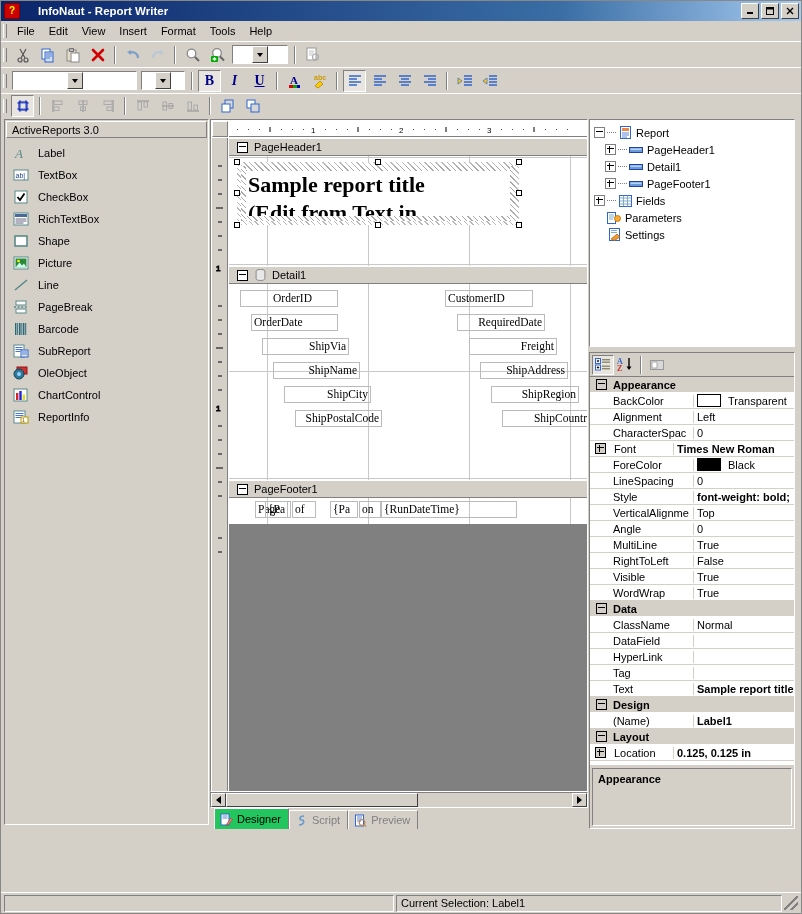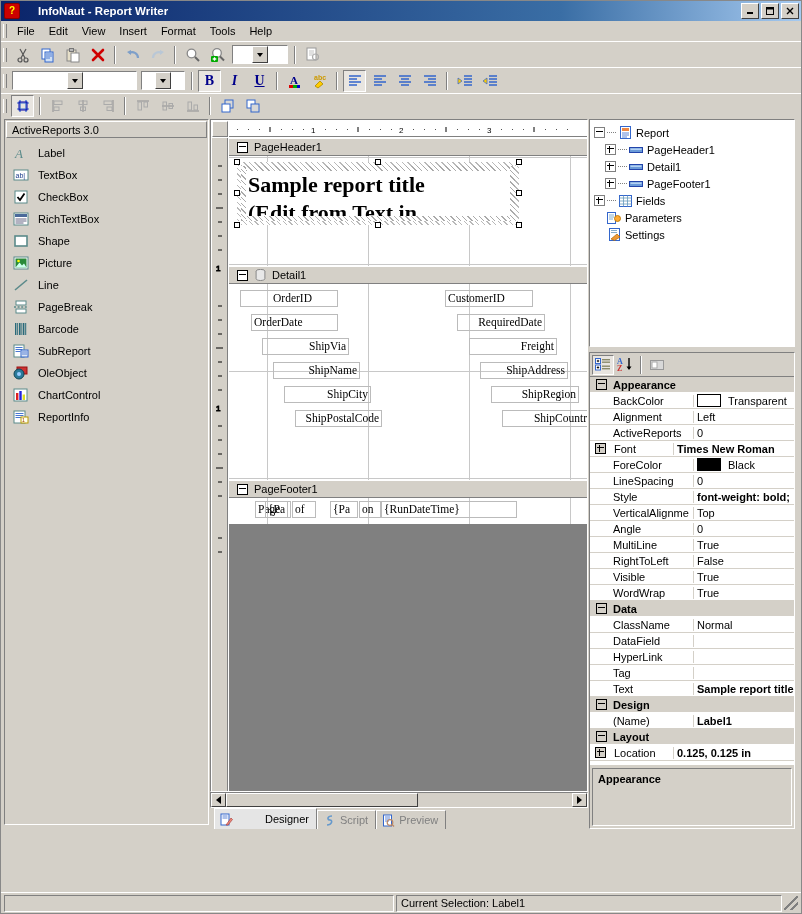--- a/index.html
+++ b/index.html
@@ -335,25 +335,24 @@
     font-size: 11px;
     background: #d4d0c8;
     border-top: 1px solid #fff;
     border-left: 1px solid #fff;
     border-right: 1px solid #808080;
     box-sizing: border-box;
     color: #808080;
   }
   .tab.active {
     height: 21px;
-    background: #e5e5e5;
+    background: #22c55e;
     color: #000;
     font-weight: normal;
     border-bottom: none;
-    gap: 28px;
   }
   .tab .ticon { width: 14px; height: 14px; margin-right: 4px; display:flex; align-items:center; justify-content:center; }
 
   
   .right-col {
     width: 206px;
     display: flex; flex-direction: column;
     margin: 2px 3px 0 1px;
     box-sizing: border-box;
   }
@@ -1192,21 +1191,21 @@
               <span>Transparent</span>
             </span>
           </div>
           <div class="pg-row">
             <span class="pad"></span>
             <span class="pg-name">Alignment</span>
             <span class="pg-val">Left</span>
           </div>
           <div class="pg-row">
             <span class="pad"></span>
-            <span class="pg-name">ActiveReports</span>
+            <span class="pg-name">CharacterSpac</span>
             <span class="pg-val">0</span>
           </div>
           <div class="pg-row">
             <span class="pg-exp plus" style="margin:0 6px 0 5px;"></span>
             <span class="pg-name" style="width:62px;">Font</span>
             <span class="pg-val bold">Times New Roman</span>
           </div>
           <div class="pg-row">
             <span class="pad"></span>
             <span class="pg-name">ForeColor</span>

